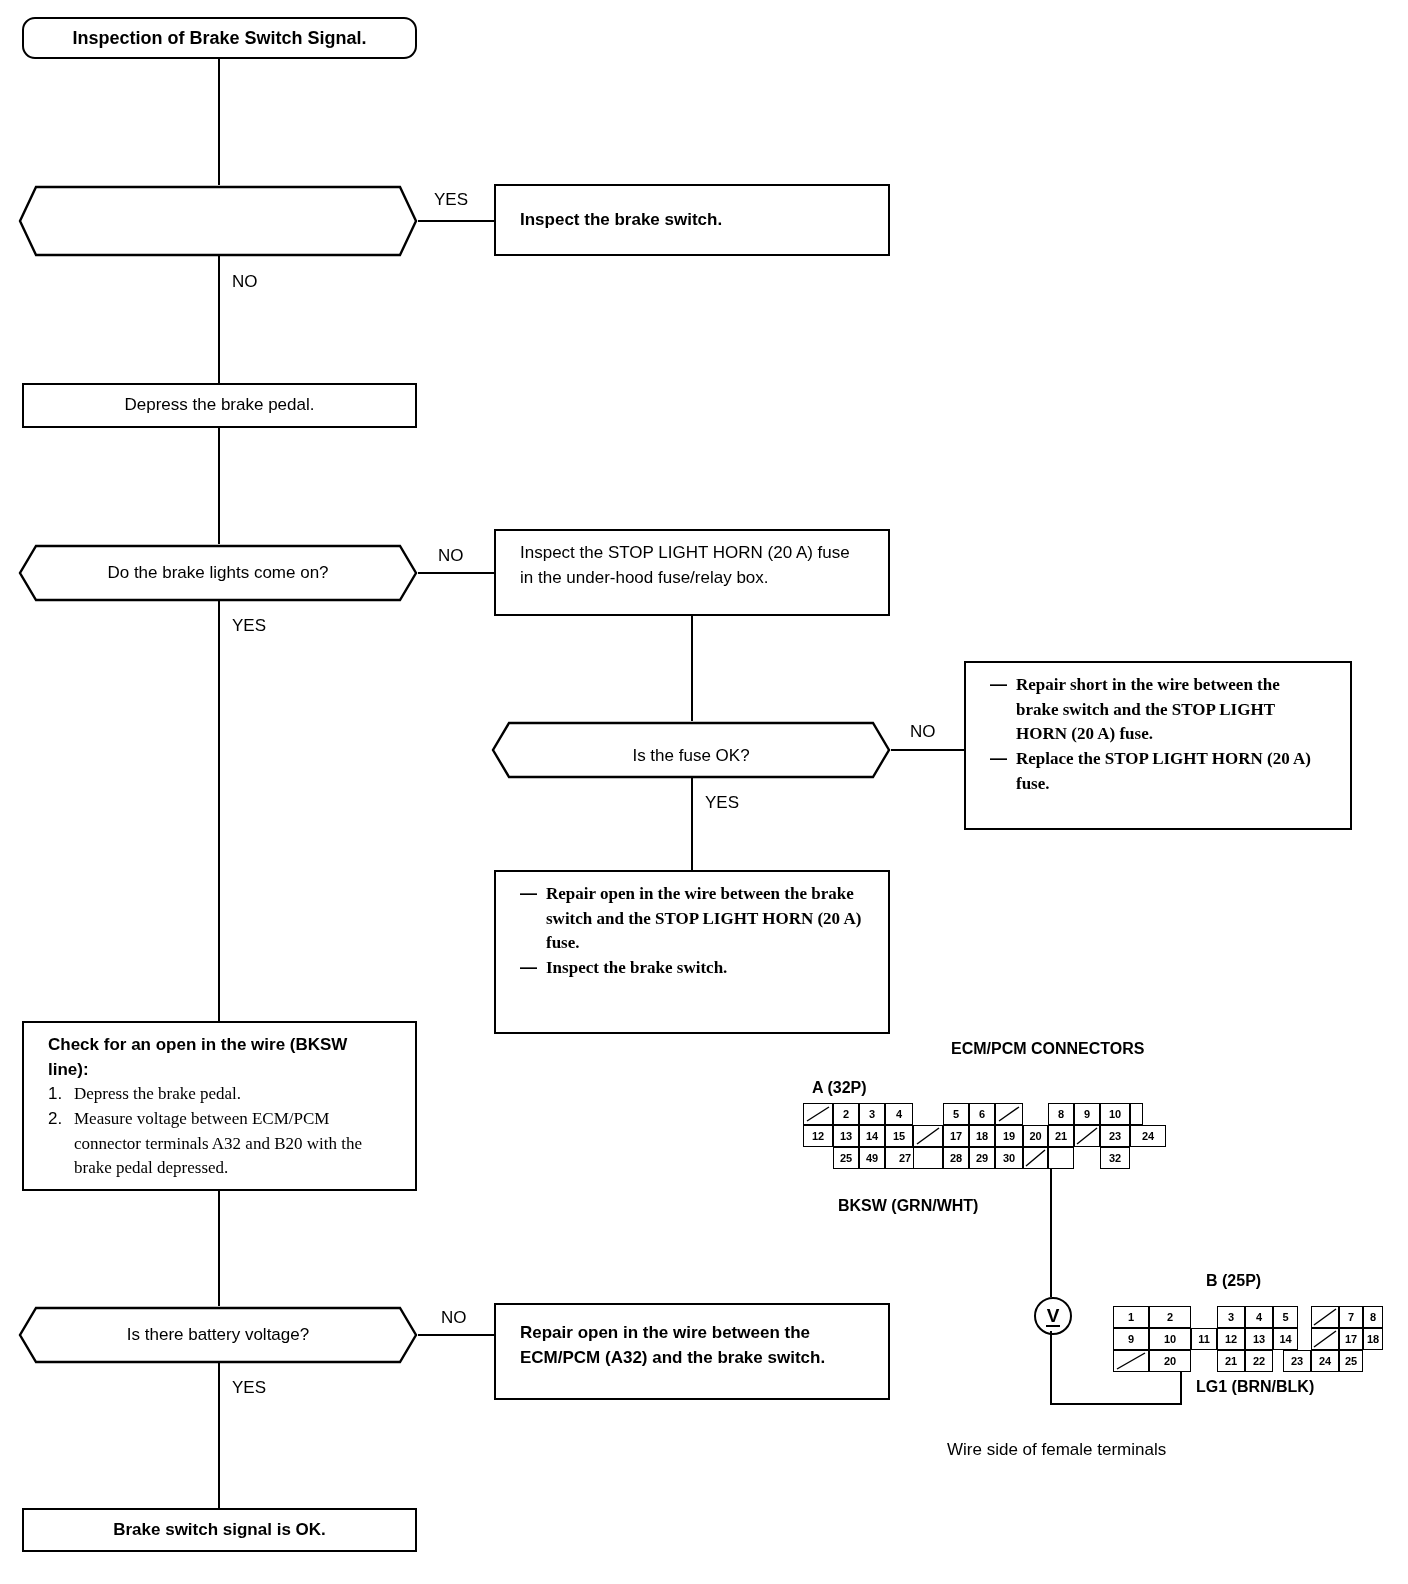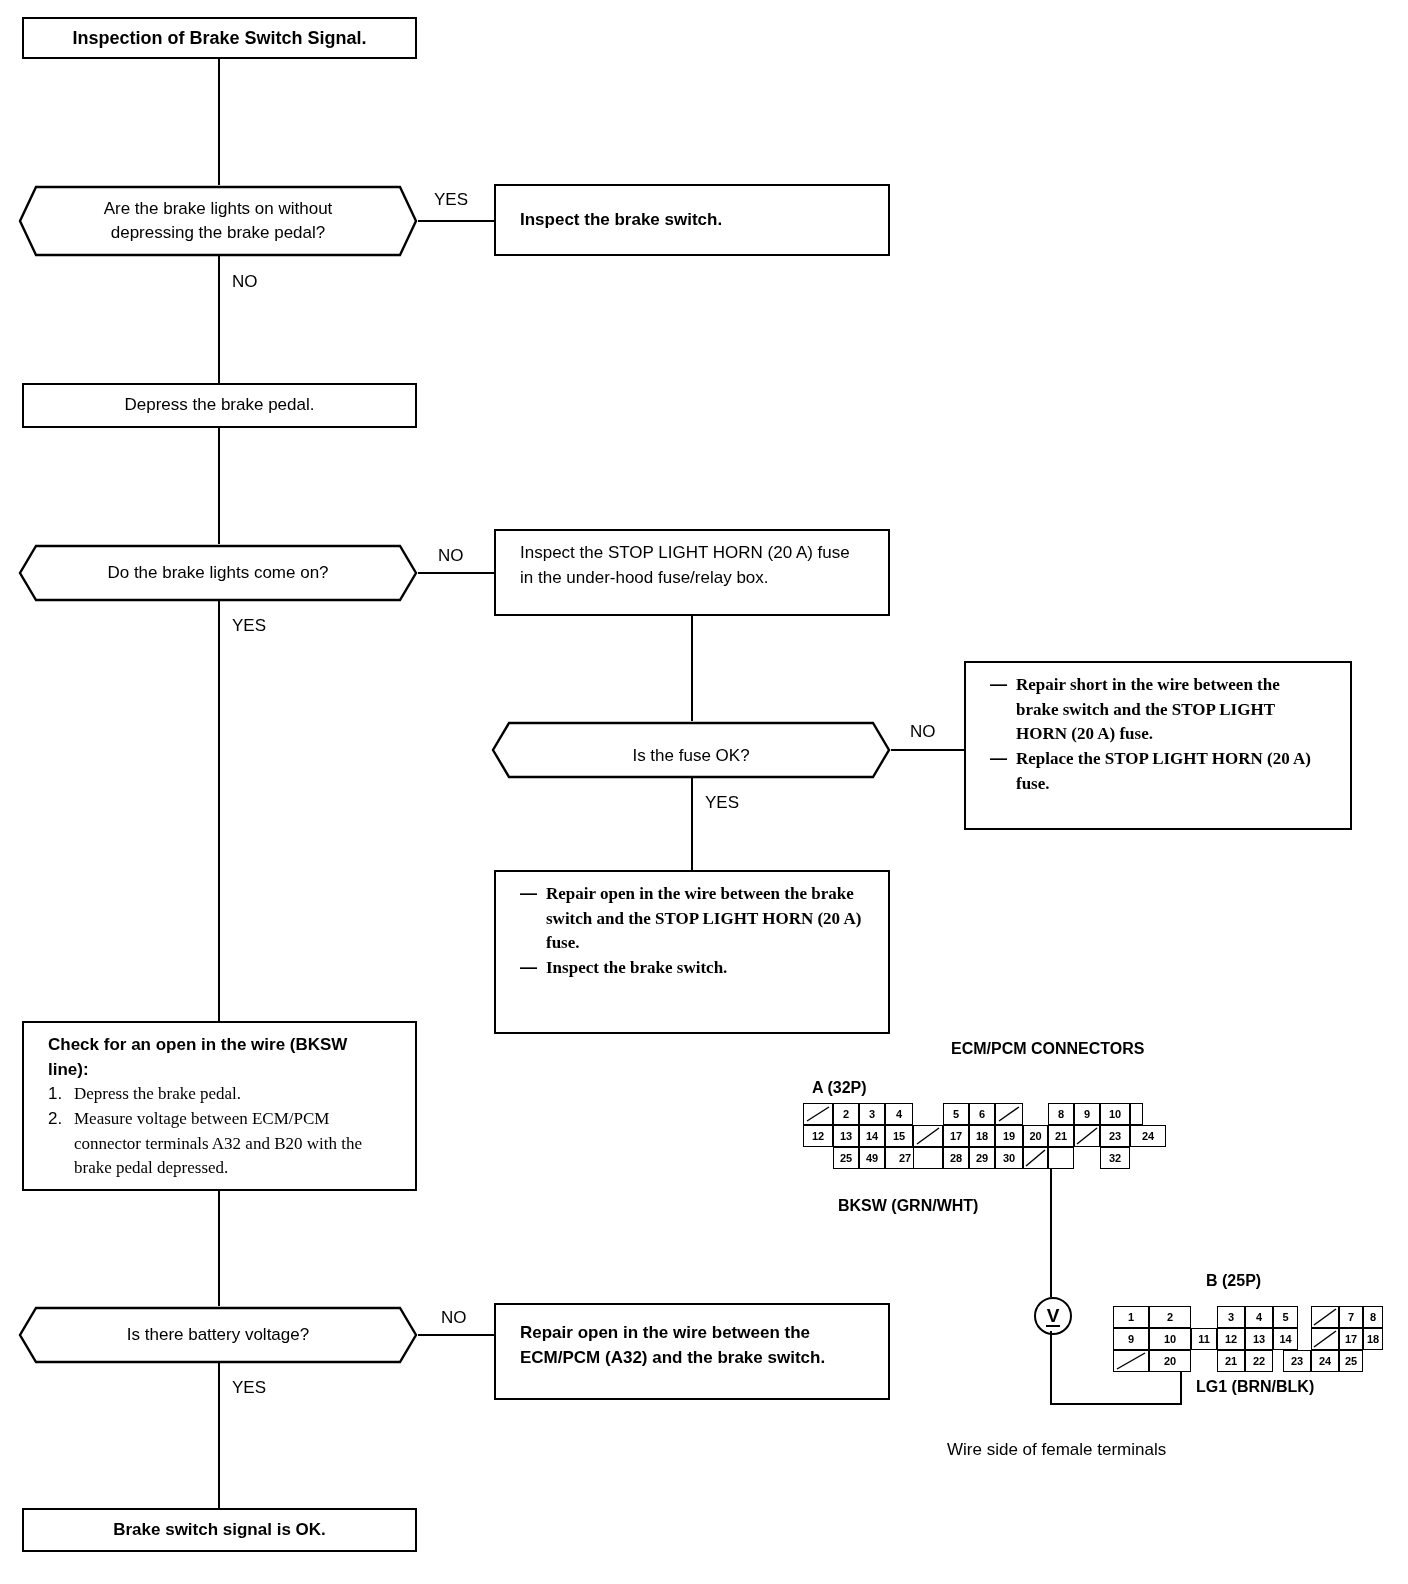--- a/index.html
+++ b/index.html
@@ -57,31 +57,30 @@
     position:absolute;width:34px;height:34px;border:2px solid #000;
     border-radius:50%;background:#fff;
     display:flex;align-items:center;justify-content:center;
     font-size:19px;font-weight:bold;
   }
   .meter span{border-bottom:2px solid #000;line-height:1;padding:0 1px;}
 </style>
 </head>
 <body>
 
-<div class="abs box center bold" style="left:22px;top:17px;width:395px;height:42px;font-size:18px;">
+<div class="abs box center bold" style="left:22px;top:17px;width:395px;height:42px;font-size:18px;border-radius:13px;">
   <span>Inspection of Brake Switch Signal.</span>
 </div>
 
 <div class="vline" style="left:218px;top:59px;height:126px;"></div>
 
 <div class="hex" style="left:18px;top:185px;width:400px;height:72px;">
   <svg class="hexshape" viewBox="0 0 400 72" preserveAspectRatio="none">
     <polygon points="18,2 382,2 398,36 382,70 18,70 2,36" fill="#fff" stroke="#000" stroke-width="2.4"></polygon>
   </svg>
-  <span class="hextext">Are the brake lights on without depressing the brake pedal?</span>
 </div>
 <div class="hline" style="left:418px;top:220px;width:78px;"></div>
 <div class="lbl" style="left:434px;top:190px;">YES</div>
 <div class="vline" style="left:218px;top:256px;height:127px;"></div>
 <div class="lbl" style="left:232px;top:272px;">NO</div>
 
 <div class="abs box pad bold" style="left:494px;top:184px;width:396px;height:72px;">
   <span style="margin-top:12px;">Inspect the brake switch.</span>
 </div>
 

